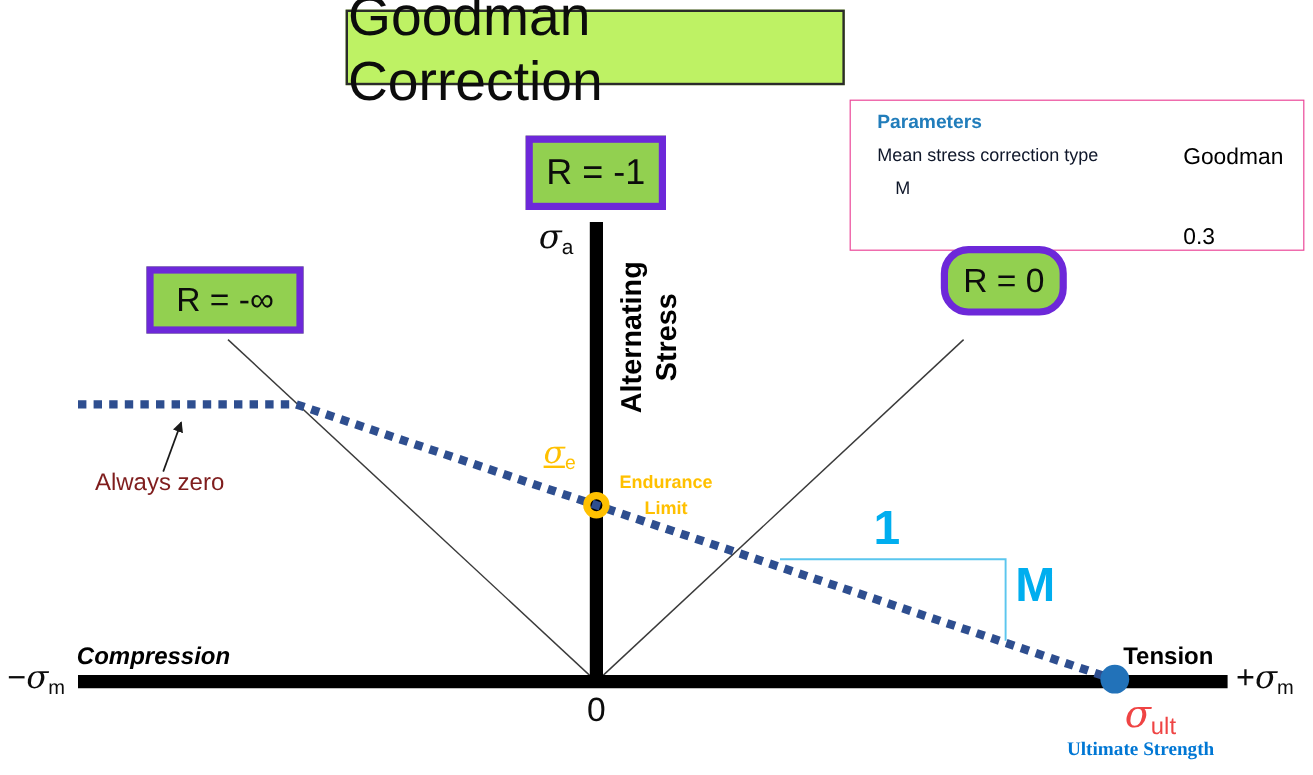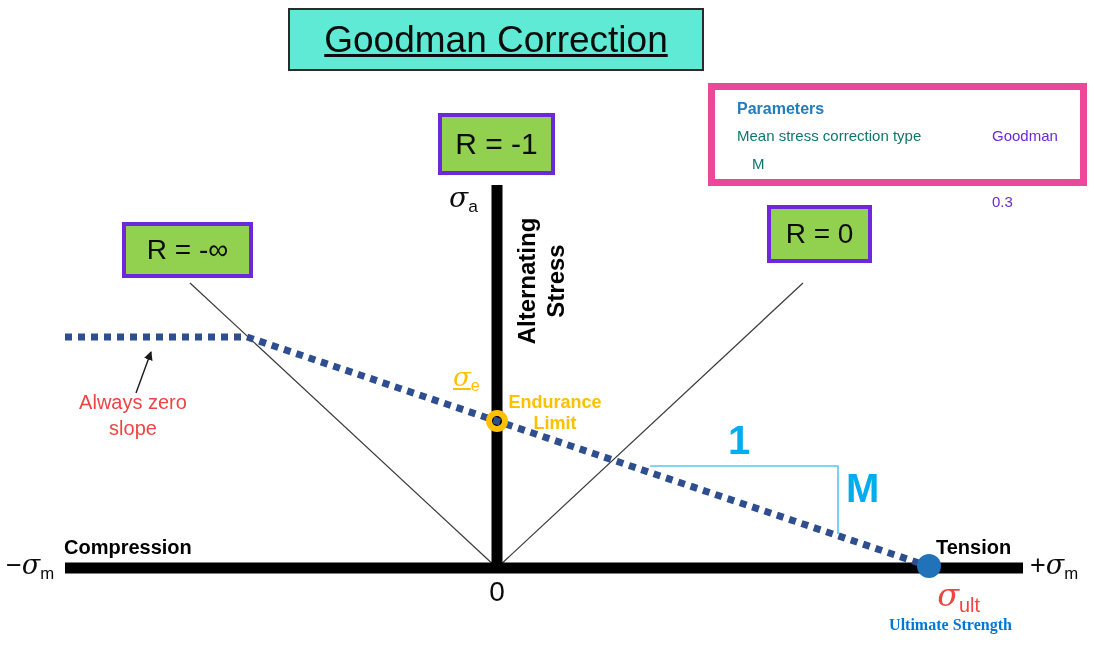--- a/index.html
+++ b/index.html
@@ -7,62 +7,62 @@
     position:relative;width:1094px;height:646px;background:#ffffff;
     font-family:"Liberation Sans",sans-serif;color:#111;overflow:hidden;
   }
   .abs{position:absolute;}
   svg.layer{position:absolute;left:0;top:0;width:1094px;height:646px;}
 
   
   .title-box{
     position:absolute;left:288px;top:8px;width:416px;height:63px;
     border:2px solid #2b2b2b;display:flex;align-items:center;justify-content:center;
-    font-size:37px;color:#0c0c0c;background:#5eead4;box-sizing:border-box;text-decoration:underline;
+    font-size:46px;color:#0c0c0c;background:#bef264;box-sizing:border-box;
   }
 
   
   .params{
-    position:absolute;left:708px;top:83px;width:379px;height:103px;
-    border:7px solid #ec4899;background:#fff;box-sizing:border-box;
+    position:absolute;left:708px;top:83px;width:379px;height:126px;
+    border:1px solid #ec4899;background:#fff;box-sizing:border-box;
   }
   .params .hdr{position:absolute;left:22px;top:10px;font-size:16px;font-weight:bold;color:#217dbb;}
-  .params .lab{position:absolute;font-size:15px;color:#0f766e;white-space:nowrap;}
-  .params .val{position:absolute;left:277px;font-size:15px;color:#6d28d9;white-space:nowrap;}
+  .params .lab{position:absolute;font-size:15px;color:#0f172a;white-space:nowrap;}
+  .params .val{position:absolute;left:277px;font-size:19px;color:#000000;white-space:nowrap;}
 
   
   .rbox{
-    position:absolute;background:#92d050;border:4px solid #6d28d9;
+    position:absolute;background:#92d050;border:6px solid #6d28d9;
     display:flex;align-items:center;justify-content:center;color:#0c0c0c;box-sizing:border-box;
   }
   .rbox.r1{left:438px;top:113px;width:117px;height:62px;font-size:30px;}
   .rbox.rinf{left:122px;top:222px;width:131px;height:56px;font-size:28px;}
-  .rbox.r0{left:767px;top:205px;width:105px;height:58px;font-size:28px;}
+  .rbox.r0{left:784px;top:205px;width:105px;height:58px;font-size:28px;border-radius:23px;}
 
   
   .sigma{font-family:"DejaVu Serif",serif;font-style:italic;}
   .sub{font-size:0.62em;position:relative;top:0.28em;font-family:"Liberation Sans",sans-serif;font-style:normal;}
 
   .sym-a{left:449px;top:181px;font-size:28px;color:#0c0c0c;}
   .alt-label{
     left:445px;top:252px;width:192px;height:58px;
     transform:rotate(-90deg);font-weight:bold;font-size:24px;line-height:29px;
     text-align:center;color:#000;
   }
   .origin{left:467px;top:576px;width:60px;text-align:center;font-size:28px;color:#0c0c0c;}
   .mean-stress{left:397px;top:604px;width:200px;text-align:center;font-weight:bold;font-size:24px;color:#000;}
   .neg-m{left:6px;top:549px;font-size:27px;color:#0c0c0c;}
   .pos-m{left:1030px;top:549px;font-size:27px;color:#0c0c0c;}
-  .compression{left:64px;top:536px;font-weight:bold;font-size:20px;color:#000;}
+  .compression{left:64px;top:536px;font-weight:bold;font-style:italic;font-size:20px;color:#000;}
   .tension{left:936px;top:536px;font-weight:bold;font-size:20px;color:#000;}
 
-  .zero-slope{left:66px;top:389px;width:134px;text-align:center;font-size:20px;line-height:26px;color:#ef4444;}
+  .zero-slope{left:66px;top:389px;width:134px;text-align:center;font-size:20px;line-height:26px;color:#7f1d1d;}
 
   .sym-e{left:453px;top:362px;font-size:26px;color:#ffc000;text-decoration:underline;}
-  .endurance{left:502px;top:392px;width:106px;text-align:center;font-weight:bold;font-size:18px;line-height:21px;color:#ffc000;}
+  .endurance{left:502px;top:392px;width:106px;text-align:center;font-weight:bold;font-size:15px;line-height:21px;color:#ffc000;}
 
   .one{left:728px;top:418px;font-size:40px;font-weight:bold;color:#00aeef;}
   .em{left:846px;top:466px;font-size:40px;font-weight:bold;color:#00aeef;}
 
   .sym-ult{left:880px;top:576px;width:100px;text-align:right;font-size:32px;color:#ef4444;}
   .ult-label{left:858px;top:616px;width:185px;text-align:center;font-weight:bold;font-size:16px;color:#0077d4;font-family:Liberation Serif, serif;}
 </style>
 </head>
 <body>
 
@@ -119,21 +119,20 @@
     <span>−</span><span class="sigma">σ</span><span class="sub">m</span>
   </div>
   <div class="abs pos-m">
     <span>+</span><span class="sigma">σ</span><span class="sub">m</span>
   </div>
   <div class="abs compression">Compression</div>
   <div class="abs tension">Tension</div>
 
   <div class="abs zero-slope">
     <div>Always zero</div>
-    <div>slope</div>
   </div>
 
   <div class="abs sym-e">
     <span class="sigma">σ</span><span class="sub">e</span>
   </div>
   <div class="abs endurance">
     <div>Endurance</div>
     <div>Limit</div>
   </div>
 

